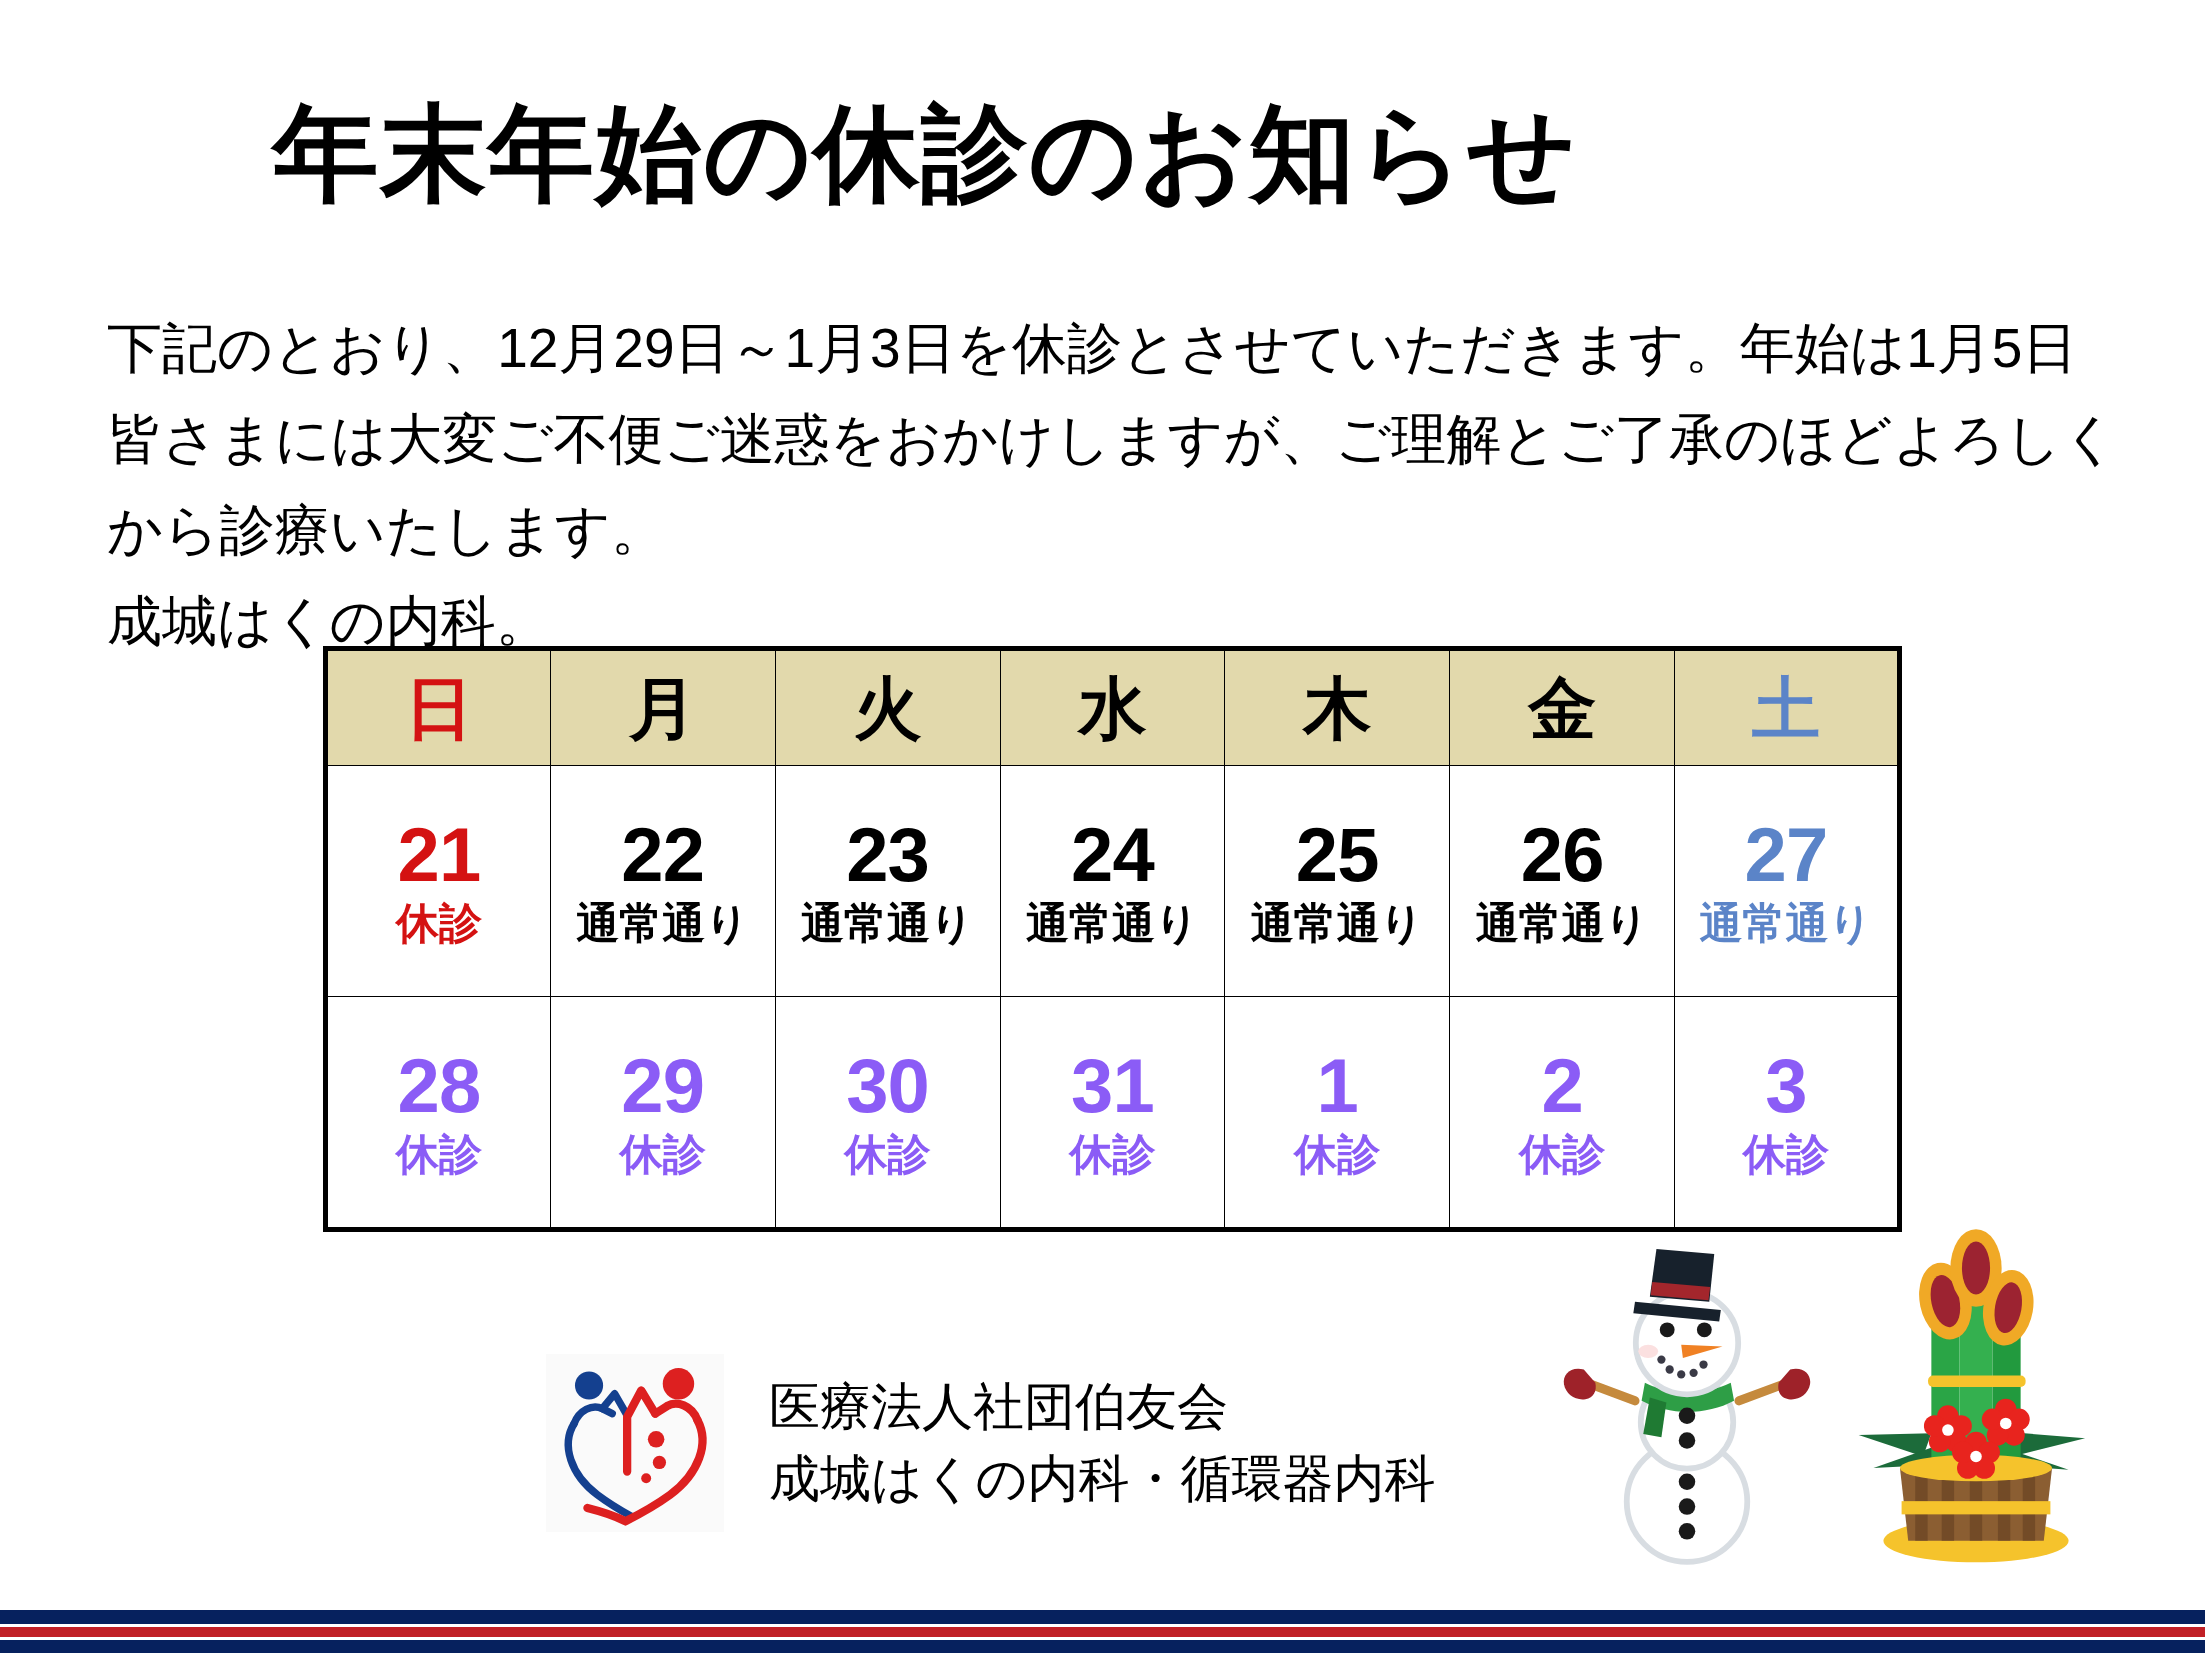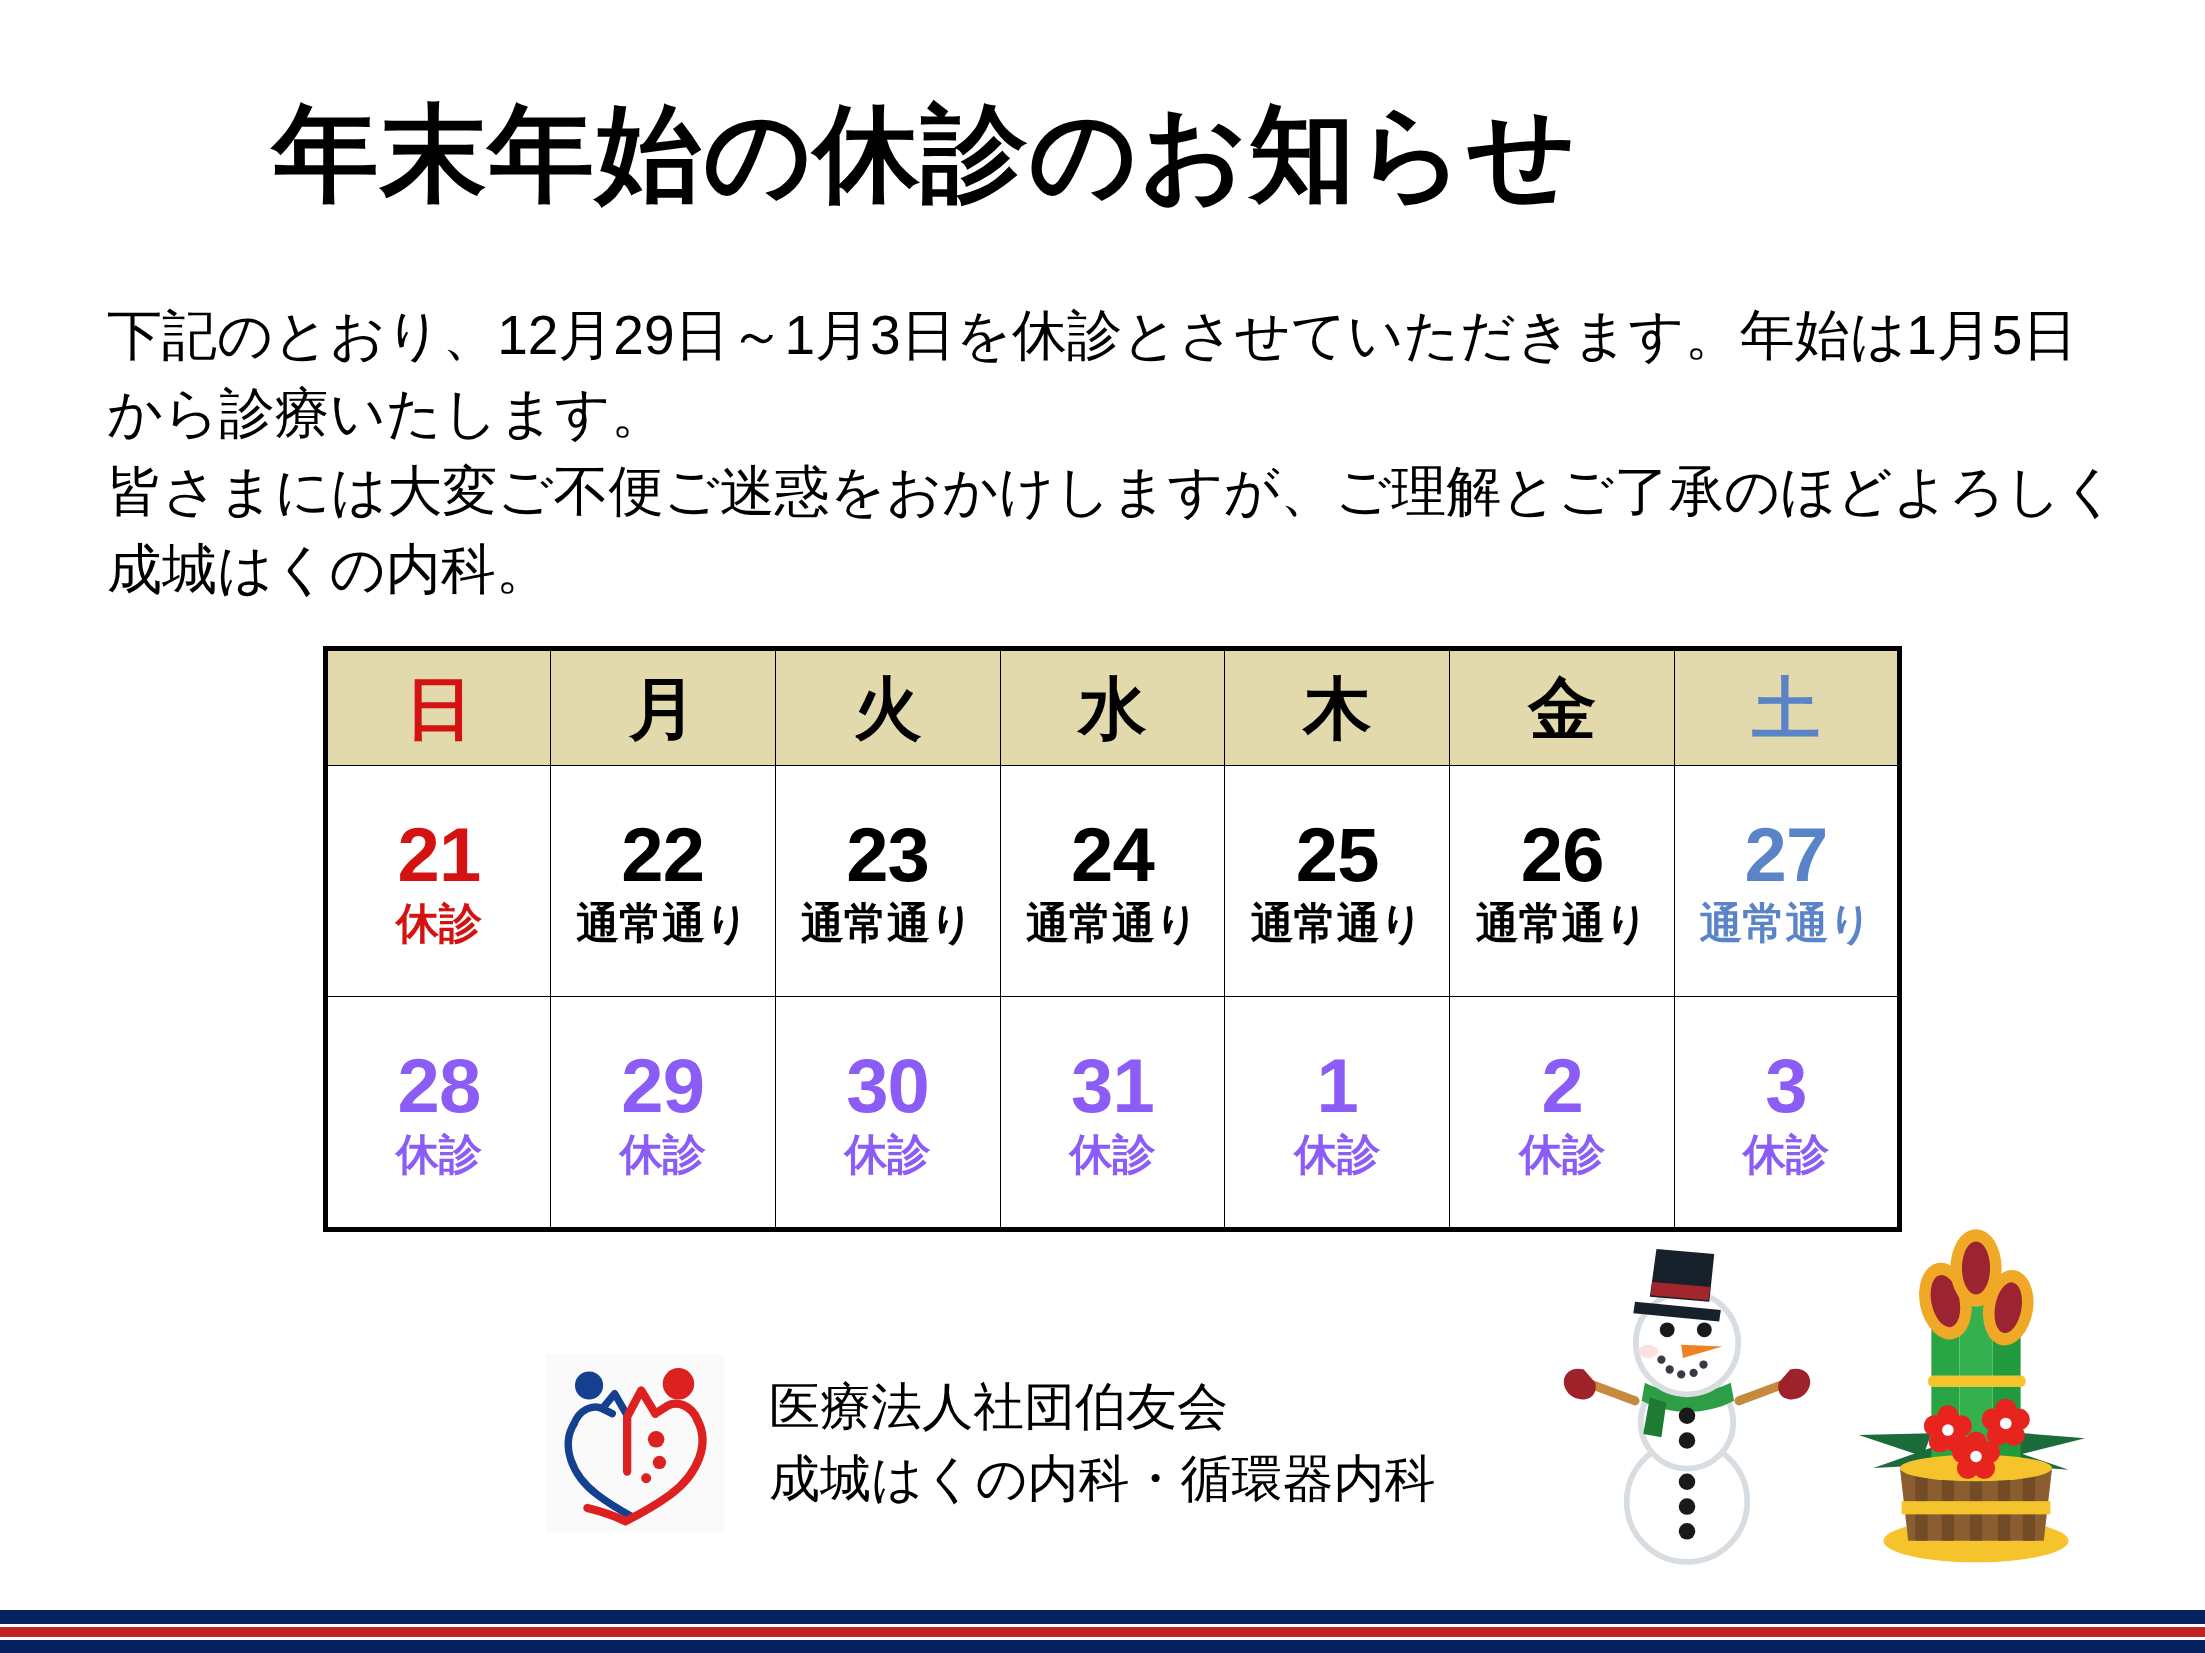--- a/index.html
+++ b/index.html
@@ -36,20 +36,21 @@
     top: 296px;
     left: 107px;
     width: 2001px;
     font-size: 55px;
     line-height: 1.42;
     font-weight: 400;
     color: #000000;
   }
   #notice-body .body-line {
     white-space: nowrap;
+    margin-top: 13px;
   }
 
   
   #calendar-table {
     position: absolute;
     top: 646px;
     left: 323px;
     width: 1579px;
     border-collapse: collapse;
     table-layout: fixed;
@@ -158,22 +159,22 @@
   #footer-stripe .s4 { height: 2.5px; }
   #footer-stripe .s5 { height: 14px; }
 </style>
 </head>
 <body>
 
 <div id="notice-title">年末年始の休診のお知らせ</div>
 
 <div id="notice-body">
   <div class="body-line">下記のとおり、12月29日～1月3日を休診とさせていただきます。年始は1月5日</div>
+  <div class="body-line">皆さまには大変ご不便ご迷惑をおかけしますが、ご理解とご了承のほどよろしく</div>
   <div class="body-line">から診療いたします。</div>
-  <div class="body-line">皆さまには大変ご不便ご迷惑をおかけしますが、ご理解とご了承のほどよろしく</div>
   <div class="body-line">成城はくの内科。</div>
 </div>
 
 <table id="calendar-table">
   <colgroup>
     <col>
       <col>
       <col>
       <col>
       <col>

